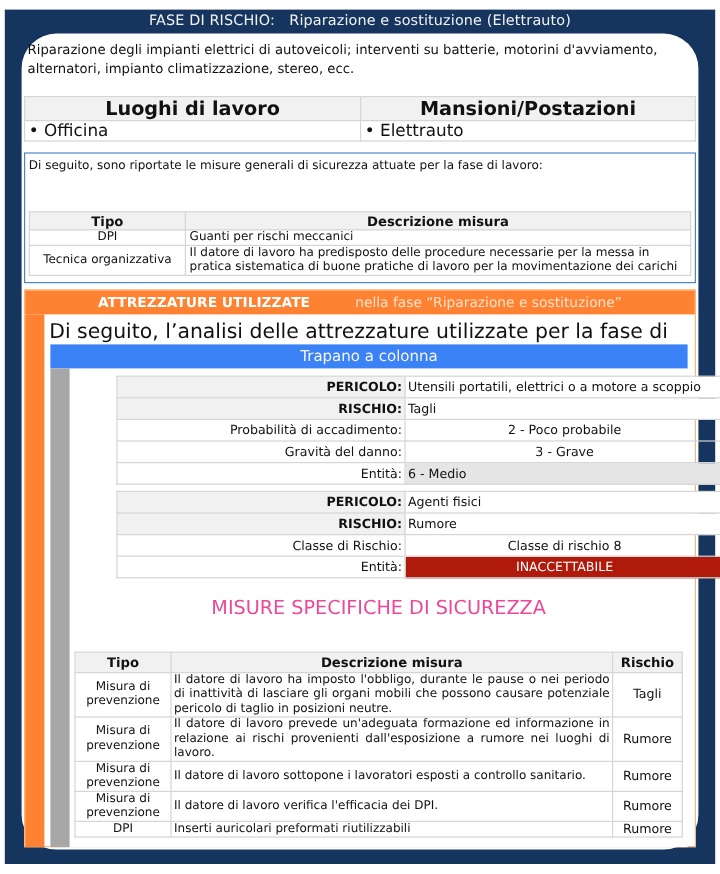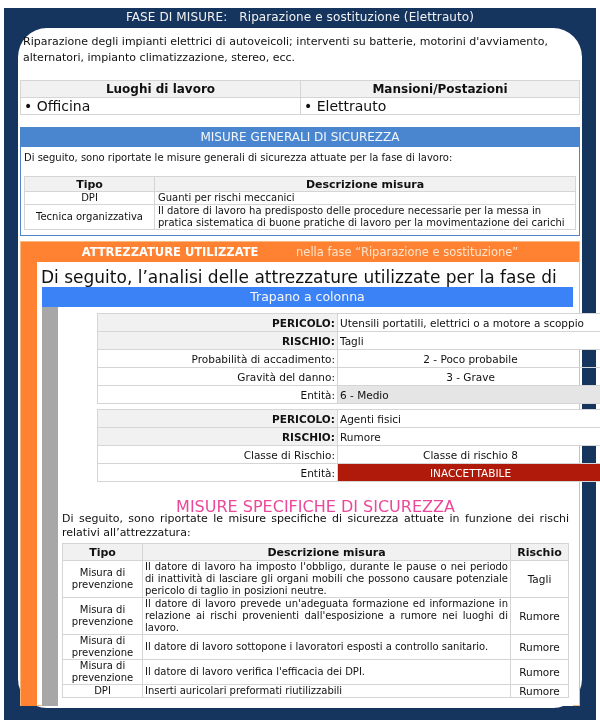--- a/index.html
+++ b/index.html
@@ -20,21 +20,21 @@
     background: #ffffff;
     border-radius: 29px;
   }
 
   .intro { position: absolute; left: 5px; top: 6px; width: 556px; line-height: 16px; font-size: 11px; }
 
   table { border-collapse: collapse; }
   td, th { border: 1px solid #d5d5d5; }
 
   .luoghi { position: absolute; left: 2px; top: 52px; width: 560px; }
-  .luoghi th { background: #f1f1f1; font-size: 12px; font-weight: bold; height: 17px; text-align: center; }
+  .luoghi th { background: #f1f1f1; font-size: 16px; font-weight: bold; height: 17px; text-align: center; }
   .luoghi td { height: 15px; padding-left: 3px; font-size: 14px; }
   .luoghi th:first-child, .luoghi td:first-child { width: 280px; }
 
   .mg {
     position: absolute; left: 2px; top: 99px; width: 560px; height: 109px;
     border: 1px solid #4c86c9; background: #fff;
   }
   .mg-head {
     height: 19px; background: #4a86cf; color: #f4f7fb; text-align: center;
     font-size: 12px; line-height: 19px;
@@ -85,41 +85,40 @@
   .ms-table td { font-size: 10px; line-height: 12px; padding: 0 2px; }
   .ms-table td.c1 { width: 80px; text-align: center; }
   .ms-table td.c3 { width: 58px; text-align: center; font-size: 10.5px; }
   .ms-table td.c2 { text-align: justify; }
 </style>
 </head>
 <body>
 
 <div class="frame">
   <div class="frame-title">
-    <span>FASE DI MISURE:</span><span class="sep"></span><span>Riparazione e sostituzione (Elettrauto)</span>
+    <span>FASE DI RISCHIO:</span><span class="sep"></span><span>Riparazione e sostituzione (Elettrauto)</span>
   </div>
 
   <div class="frame-body">
     <div class="intro">Riparazione degli impianti elettrici di autoveicoli; interventi su batterie, motorini d'avviamento, alternatori, impianto climatizzazione, stereo, ecc.</div>
 
     <table class="luoghi">
       <tbody>
           <tr>
         <th>Luoghi di lavoro</th>
         <th>Mansioni/Postazioni</th>
       </tr>
       <tr>
         <td>• Officina</td>
         <td>• Elettrauto</td>
       </tr>
     </tbody>
       </table>
 
     <div class="mg">
-      <div class="mg-head">MISURE GENERALI DI SICUREZZA</div>
       <div class="mg-text">Di seguito, sono riportate le misure generali di sicurezza attuate per la fase di lavoro:</div>
       <table class="mg-table">
         <tbody>
             <tr>
           <th>Tipo</th>
           <th>Descrizione misura</th>
         </tr>
         <tr>
           <td class="c1">DPI</td>
           <td>Guanti per rischi meccanici</td>
@@ -184,21 +183,20 @@
             <td class="center">Classe di rischio 8</td>
           </tr>
           <tr>
             <td class="lbl">Entità:</td>
             <td class="inacc">INACCETTABILE</td>
           </tr>
         </tbody>
           </table>
 
         <div class="ms-title">MISURE SPECIFICHE DI SICUREZZA</div>
-        <div class="ms-text">Di seguito, sono riportate le misure specifiche di sicurezza attuate in funzione dei rischi relativi all’attrezzatura:</div>
 
         <table class="ms-table">
           <tbody>
               <tr>
             <th>Tipo</th>
             <th>Descrizione misura</th>
             <th>Rischio</th>
           </tr>
           <tr>
             <td class="c1">Misura di prevenzione</td>

